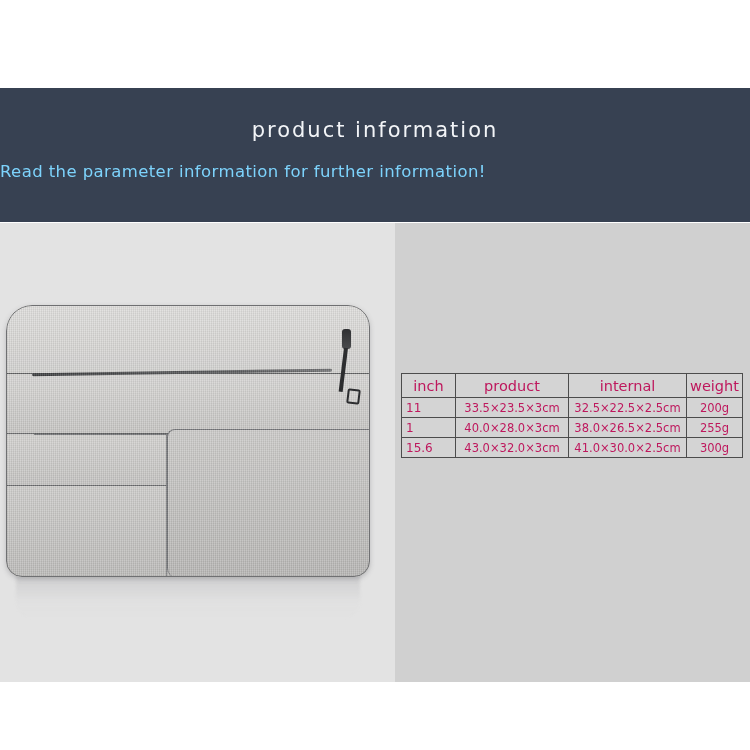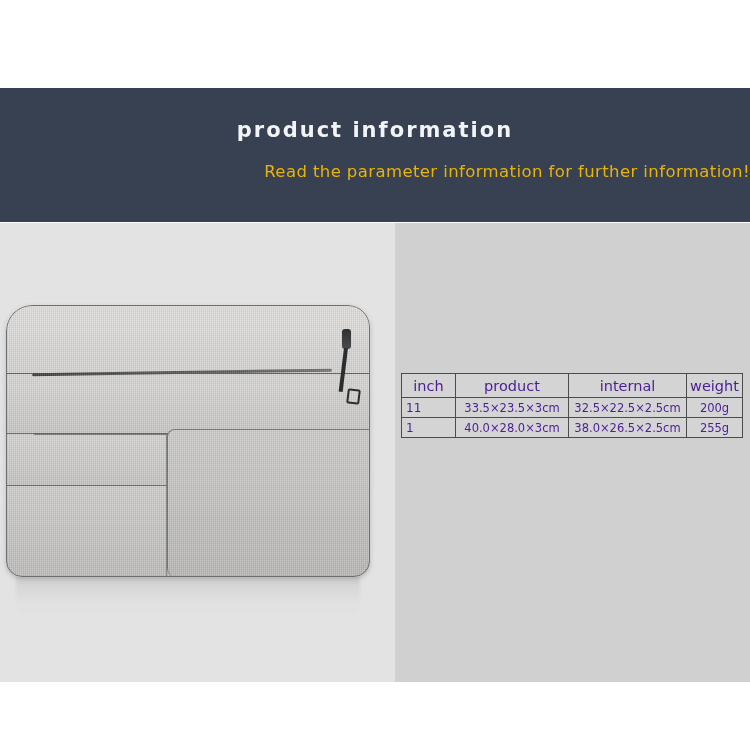--- a/index.html
+++ b/index.html
@@ -34,29 +34,29 @@
     box-sizing: border-box;
   }
   .banner-title {
     position: absolute;
     left: 0; right: 0;
     top: 30px;
     text-align: center;
     color: #f2f4f7;
     font-size: 21px;
     letter-spacing: 2.0px;
-    font-weight: 700;
+    font-weight: 400;
     white-space: nowrap;
   }
   .banner-subtitle {
     position: absolute;
     left: 0; right: 0;
     top: 74px;
-    text-align: right;
-    color: #eab308;
+    text-align: left;
+    color: #7dd3fc;
     font-size: 16.5px;
     letter-spacing: 0.4px;
     font-weight: 400;
     white-space: nowrap;
   }
 
   
   .panel-left {
     position: absolute;
     left: 0;
@@ -242,21 +242,21 @@
   }
   table.spec-table {
     border-collapse: collapse;
     width: 341px;
     background: #d4d4d4;
     table-layout: fixed;
   }
   table.spec-table th,
   table.spec-table td {
     border: 1px solid #4c4c4c;
-    color: #4c1d95;
+    color: #be185d;
     background: #d4d4d4;
     font-weight: 400;
     padding: 0;
   }
   table.spec-table th {
     font-size: 14.5px;
     height: 23px;
     text-align: center;
   }
   table.spec-table td {
@@ -330,17 +330,23 @@
           <td>33.5×23.5×3cm</td>
           <td>32.5×22.5×2.5cm</td>
           <td>200g</td>
         </tr>
         <tr>
           <td class="col-inch">1</td>
           <td>40.0×28.0×3cm</td>
           <td>38.0×26.5×2.5cm</td>
           <td>255g</td>
         </tr>
+        <tr>
+          <td class="col-inch">15.6</td>
+          <td>43.0×32.0×3cm</td>
+          <td>41.0×30.0×2.5cm</td>
+          <td>300g</td>
+        </tr>
       </tbody>
     </table>
   </div>
 
 </div>
 
 </body></html>

